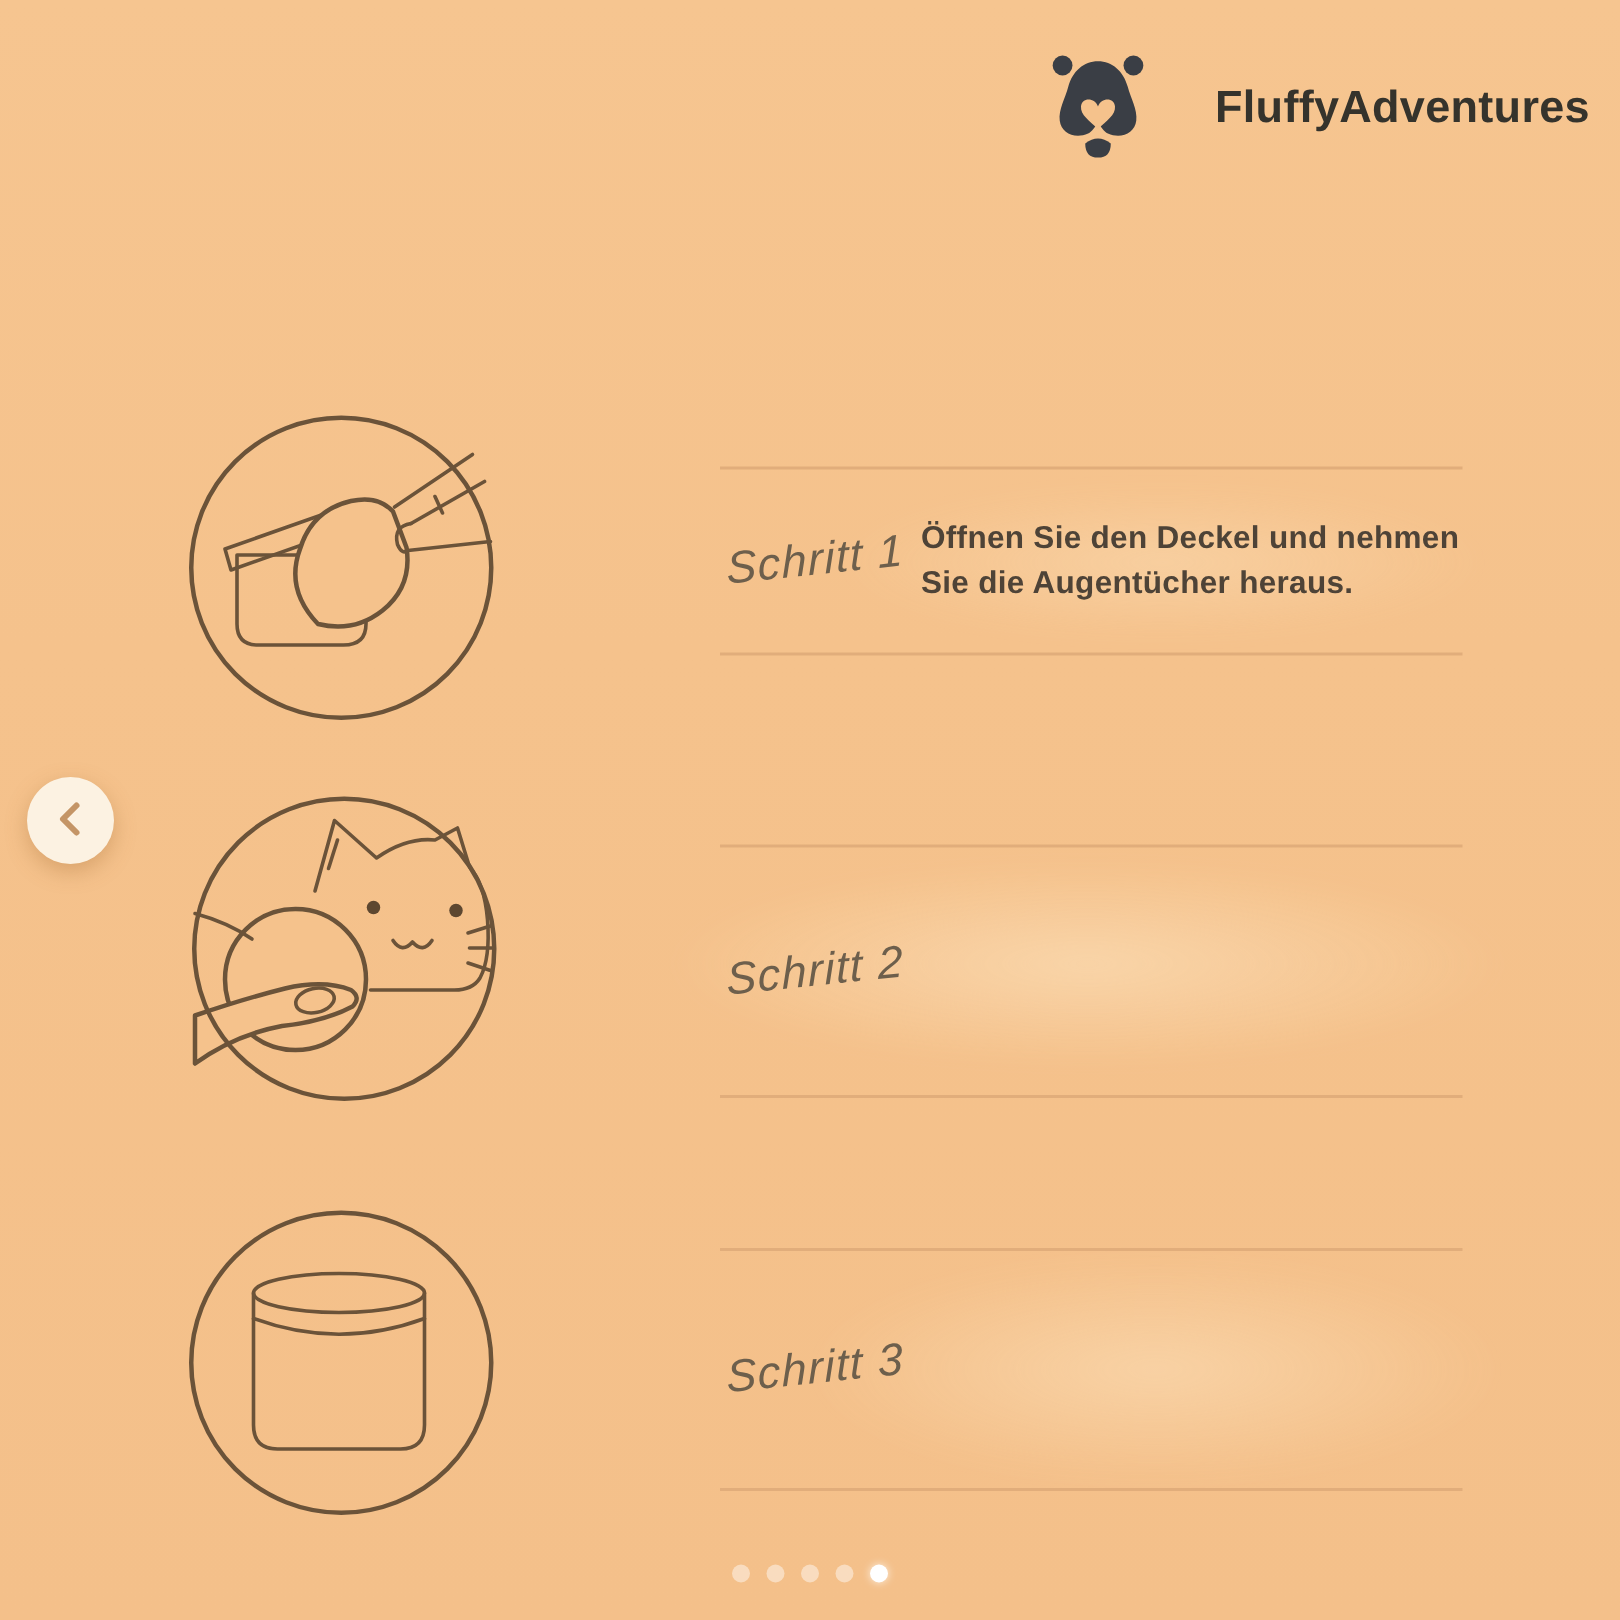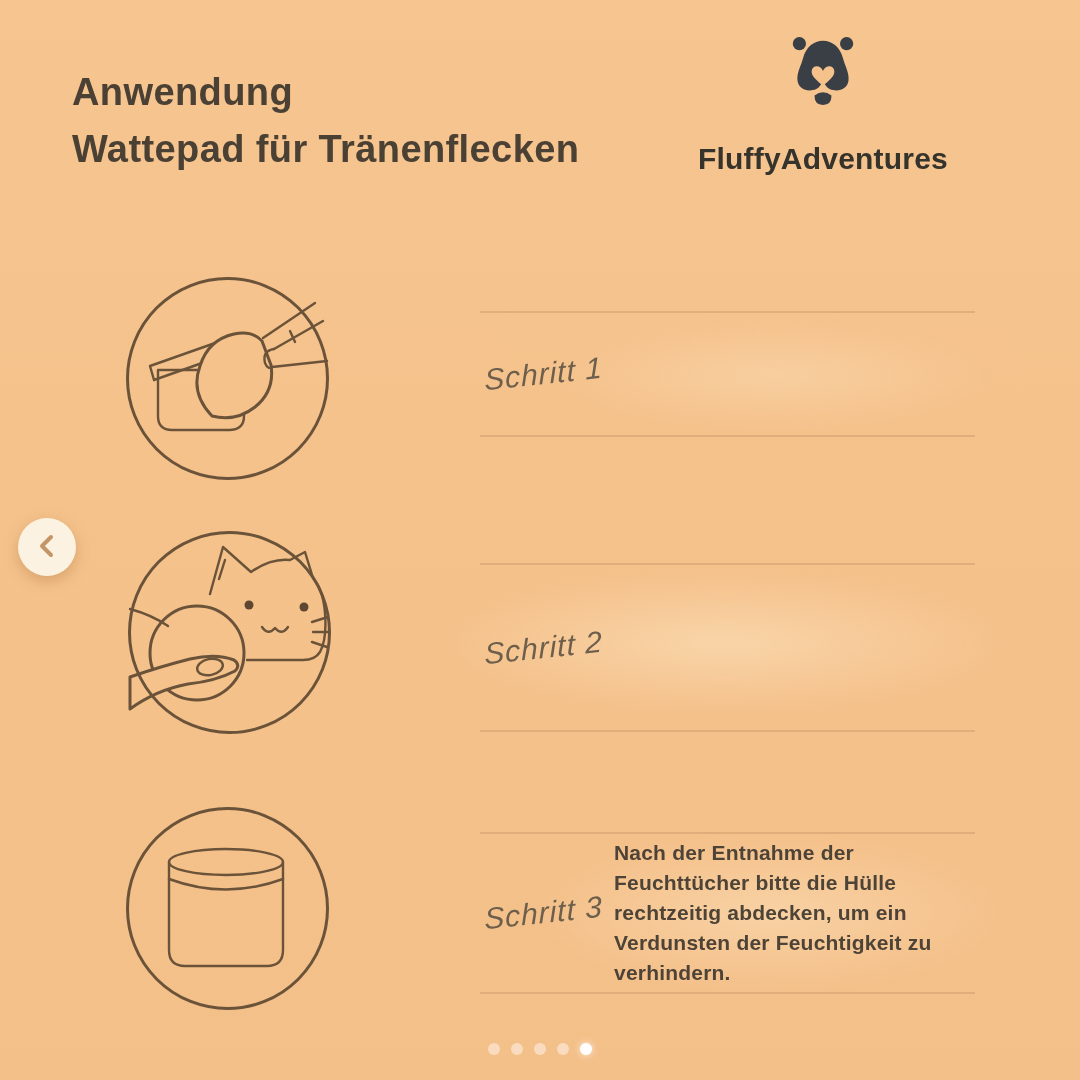--- a/index.html
+++ b/index.html
@@ -12,21 +12,21 @@
     -webkit-font-smoothing:antialiased;
   }
   
   .title{
     position:absolute;left:72px;top:64px;
     font-size:38px;line-height:57px;font-weight:700;
     color:#4a4034;letter-spacing:.4px;
   }
   .brand{
     position:absolute;left:698px;top:34px;
-    display:flex;align-items:center;gap:32px;flex-direction:column;
+    display:flex;align-items:center;gap:44px;
   }
   .brand svg{display:block;}
   .brand-name{
     font-size:30px;font-weight:700;color:#35332c;letter-spacing:.2px;
   }
   
   .nav-prev{
     position:absolute;left:18px;top:518px;
     width:58px;height:58px;border-radius:50%;
     background:#fcf2e2;border:none;padding:0;cursor:pointer;
@@ -83,24 +83,20 @@
     width:12px;height:12px;border-radius:50%;
     background:rgba(255,255,255,.45);
   }
   .dot.active{background:#ffffff;box-shadow:0 0 6px rgba(255,255,255,.8);}
 </style>
 </head>
 <body>
 
 <div class="canvas">
 
-  <div class="title">
-    <div>Anwendung</div>
-    <div>Wattepad für Tränenflecken</div>
-  </div>
 
   <div class="brand">
     <span>
       <svg width="68" height="76" viewBox="0 0 72 78">
         <g fill="#3a3e45">
           <circle cx="11" cy="9" r="7"></circle>
           <circle cx="61" cy="9" r="7"></circle>
           <path d="M36,6 C26,6 18,13 15,24 C13,32 8,40 9,48 C10,57 20,61 29,57 C32,55.5 34,52 36,49 C38,52 40,55.5 43,57 C52,61 62,57 63,48 C64,40 59,32 57,24 C54,13 46,6 36,6 Z"></path>
           <path d="M27,64 Q36,57 45,64 Q45,74 36,74 Q27,74 27,64 Z"></path>
         </g>
@@ -158,29 +154,29 @@
     <svg viewBox="0 0 211 211">
       <ellipse class="lineart-thin" cx="104" cy="59" rx="57" ry="13"></ellipse>
       <path class="lineart-thin" d="M47,76 Q104,97 161,76"></path>
       <path class="lineart-thin" d="M47,59 L47,147 Q47,163 63,163 L145,163 Q161,163 161,147 L161,59"></path>
       <circle class="lineart" cx="105.5" cy="105.5" r="100"></circle>
     </svg>
   </div>
 
   <div class="step" id="step1">
     <span class="step-label">Schritt 1</span>
+    <span class="step-desc">Öffnen Sie den Deckel und nehmen Sie die Augentücher heraus.</span>
   </div>
 
   <div class="step" id="step2">
     <span class="step-label">Schritt 2</span>
   </div>
 
   <div class="step" id="step3">
     <span class="step-label">Schritt 3</span>
-    <span class="step-desc">Nach der Entnahme der Feuchttücher bitte die Hülle rechtzeitig abdecken, um ein Verdunsten der Feuchtigkeit zu verhindern.</span>
   </div>
 
   <div class="dots">
       <span class="dot"></span>
       <span class="dot"></span>
       <span class="dot"></span>
       <span class="dot"></span>
       <span class="dot active"></span>
     </div>
 

